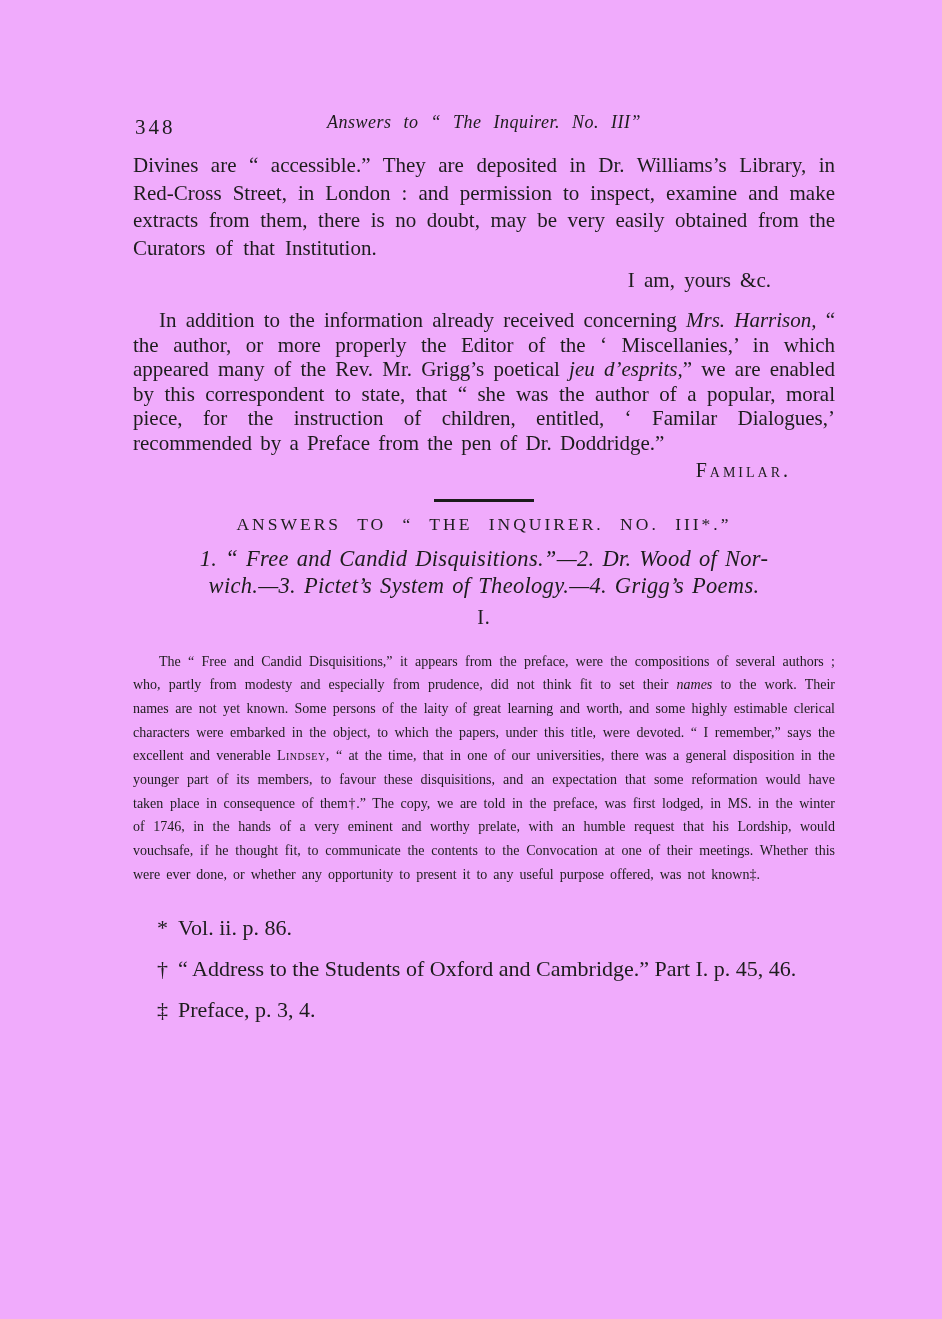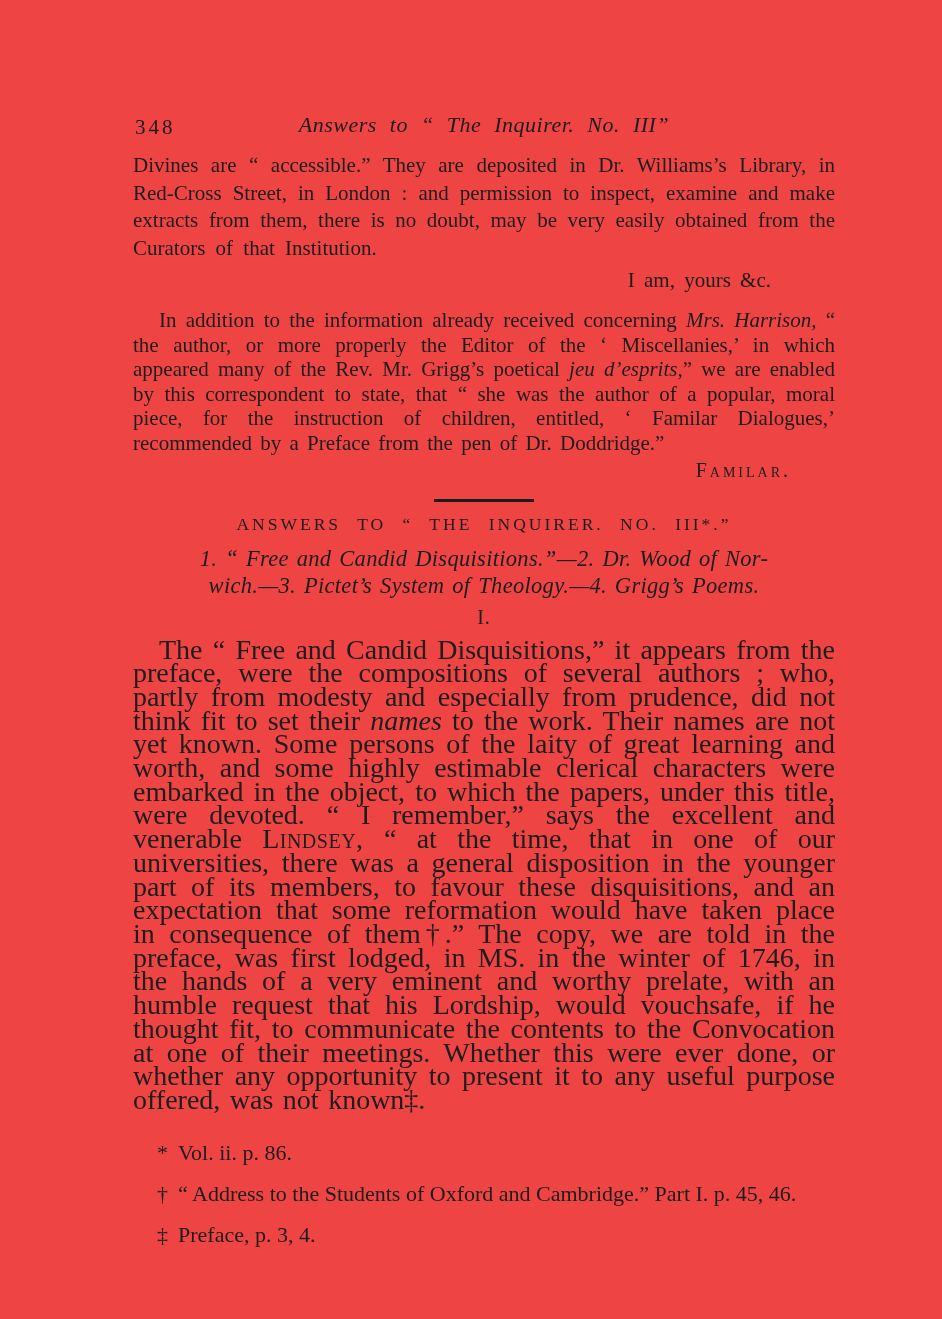--- a/index.html
+++ b/index.html
@@ -4,29 +4,29 @@
 <style>
   html, body { margin:0; padding:0; }
   body {
     width:942px; height:1319px;
     background:#ffffff;
     font-family:"Liberation Serif", "DejaVu Serif", serif;
     color:#1d1d1d;
   }
   .page {
     position:relative; width:942px; height:1319px;
-    background:#ef4444; overflow:hidden;
+    background:#f0abfc; overflow:hidden;
   }
   .content { position:absolute; left:133px; top:112px; width:702px; }
 
   .running-head { position:relative; height:36px; font-size:21px; }
   .page-num { position:absolute; left:2px; top:3px; letter-spacing:3px; }
   .running-title {
     display:block; text-align:center; font-style:italic;
-    font-size:22px; word-spacing:7px; letter-spacing:0.5px;
+    font-size:18px; word-spacing:7px; letter-spacing:0.5px;
   }
 
   .para { margin:0; text-align:justify; }
   .para1 { font-size:21px; line-height:27.5px; margin-top:4px; word-spacing:5px; }
   .indent { text-indent:26px; }
 
   .closing { text-align:right; padding-right:64px; font-size:21px; margin-top:6px; word-spacing:4px; }
   .sig-row { display:flex; justify-content:space-between; font-size:21px; margin-top:3px; }
   .date { font-style:italic; padding-left:26px; letter-spacing:1.5px; word-spacing:4px; }
   .signature { padding-right:40px; letter-spacing:2px; }
@@ -41,21 +41,21 @@
 
   .article-heading {
     text-align:center; font-size:17.5px; letter-spacing:3px; word-spacing:9px; margin-top:5px;
   }
   .subtitle {
     text-align:center; font-style:italic; font-size:22.5px;
     line-height:27px; margin-top:10px; letter-spacing:0.3px; word-spacing:2px;
   }
   .section-num { text-align:center; font-size:20px; margin-top:7px; letter-spacing:1px; }
 
-  .para3 { font-size:28px; line-height:23.7px; margin-top:9px; word-spacing:2.5px; }
+  .para3 { font-size:14px; line-height:23.7px; margin-top:21px; word-spacing:2.5px; }
 
   .footnotes { margin-top:28px; font-size:22px; padding-left:24px; }
   .footnote { margin-top:15px; }
   .fn-marker { display:inline-block; min-width:12px; padding-right:9px; }
 
   .seg-i { font-style:italic; }
   .seg-sc { font-variant:small-caps; letter-spacing:0.5px; }
 </style>
 </head>
 <body>

